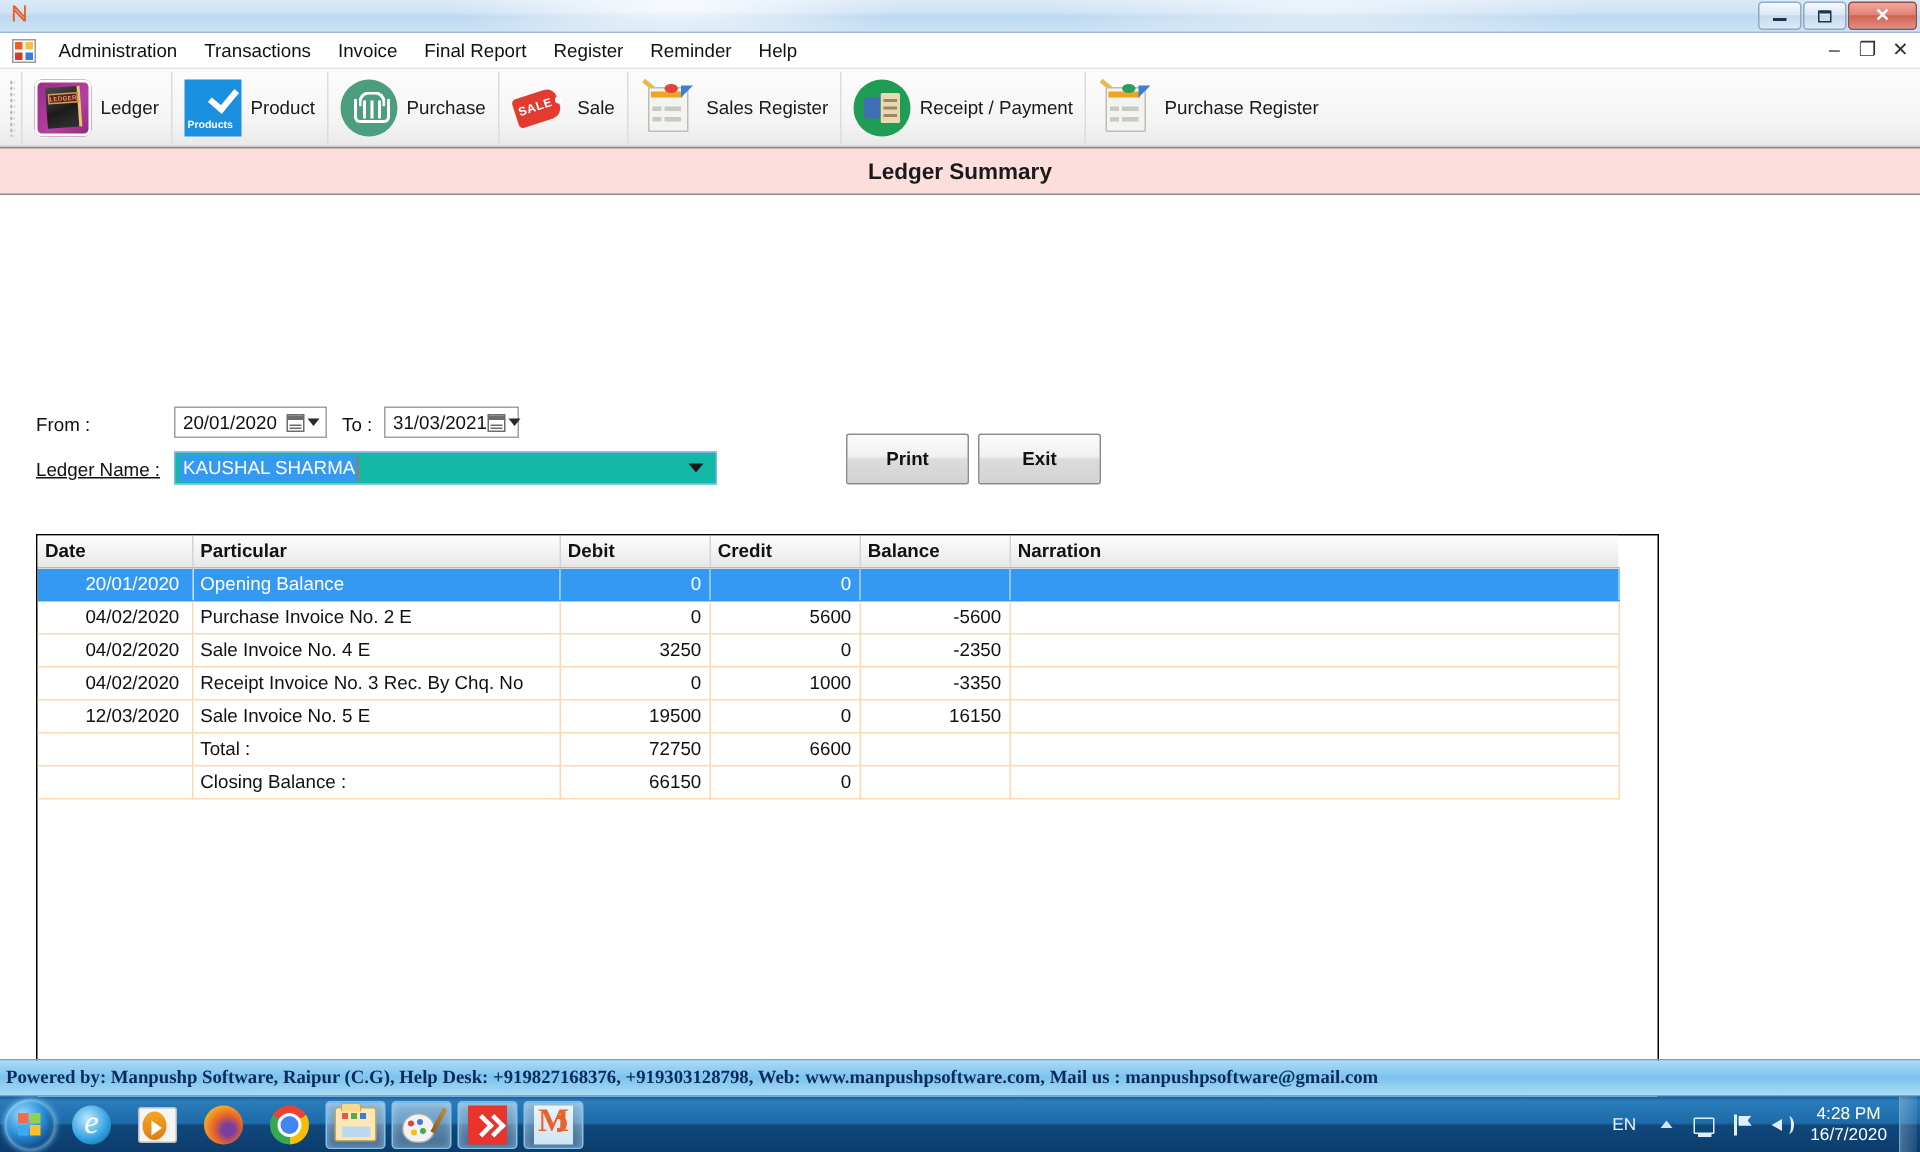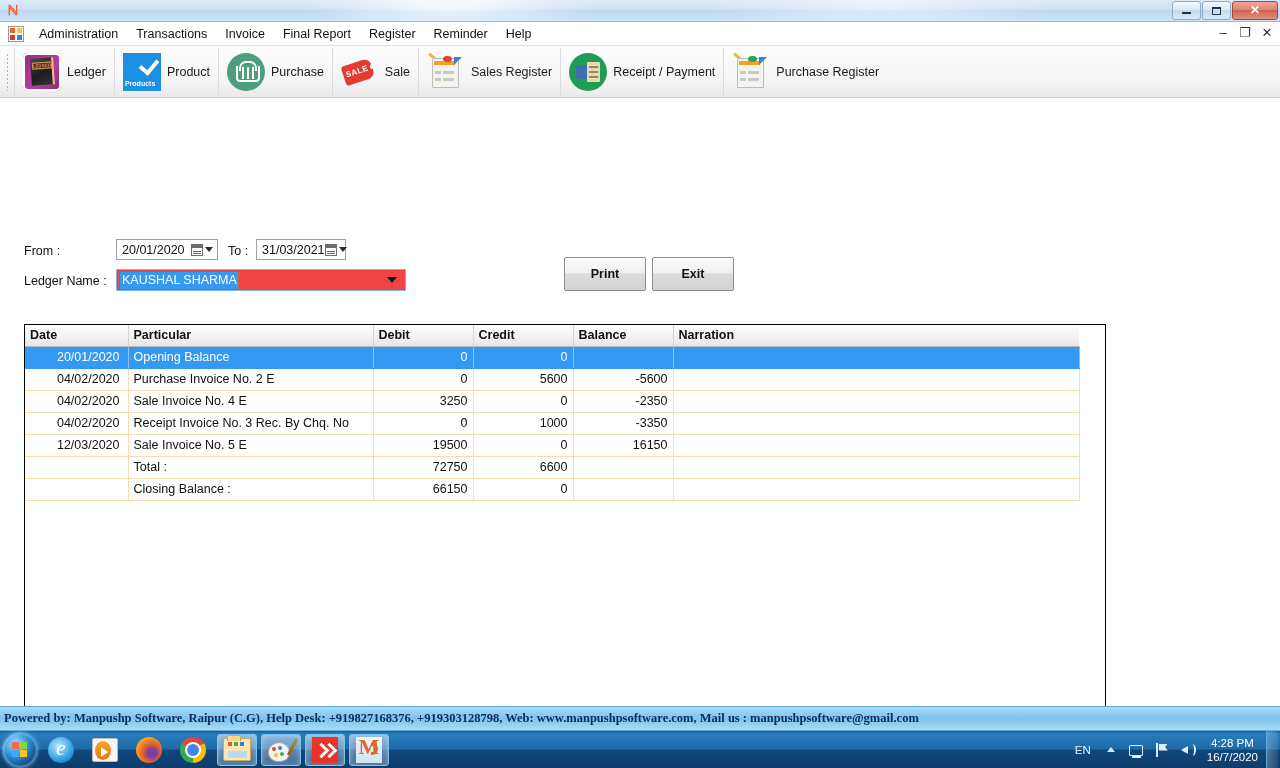--- a/index.html
+++ b/index.html
@@ -171,41 +171,41 @@
     border-top: 1px solid #8a8a8a; border-bottom: 1px solid #8a8a8a;
     display: flex; align-items: center; justify-content: center;
   }
   #banner-title { font-size: 15px; font-weight: bold; color: #1a1a1a; }
 
   
   #client { flex: 1; background: #fff; position: relative; }
   .lbl { position: absolute; font-size: 12.5px; color: #111; }
   #lbl-from { left: 24px; top: 146px; }
   #lbl-to   { left: 228px; top: 146px; }
-  #lbl-ledger { left: 24px; top: 176px; }
+  #lbl-ledger { left: 24px; top: 176px; text-decoration: underline; }
 
   .datebox {
     position: absolute; height: 21px; border: 1px solid #a0a0a0; background: #fff;
     display: flex; align-items: center; padding: 0 2px 0 5px;
   }
   #date-from { left: 116px; top: 141px; width: 102px; }
   #date-to   { left: 256px; top: 141px; width: 90px; }
   .datebox .dval { font-size: 12.5px; color: #111; flex: 1; white-space: nowrap; }
   .cal-glyph { width: 12px; height: 12px; border: 1px solid #6c6c6c; background: #fff;
     position: relative; margin-right: 2px; flex: none; }
   .cal-glyph::before { content:""; position:absolute; left:0; top:0; right:0; height:3px; background:#6c6c6c; }
   .cal-glyph::after { content:""; position:absolute; left:1px; top:5px; width:8px; height:5px;
     background-image: linear-gradient(#6c6c6c 0 0), linear-gradient(#6c6c6c 0 0);
     background-size: 8px 1px; background-position: 0 1px, 0 3px; background-repeat: no-repeat; }
   .caret-dn { width:0; height:0; border-left:4px solid transparent; border-right:4px solid transparent;
     border-top:5px solid #2a2a2a; flex: none; margin-right: 2px; }
 
   #combo-ledger {
-    position: absolute; left: 116px; top: 171px; width: 290px; height: 22px;
-    border: 1px solid #7eb4ea; background: #ef4444; display: flex; align-items: center;
+    position: absolute; left: 116px; top: 171px; width: 362px; height: 22px;
+    border: 1px solid #7eb4ea; background: #14b8a6; display: flex; align-items: center;
   }
   #combo-value {
     margin-left: 3px; background: #3399f3; color: #fff; font-size: 12.5px;
     padding: 1px 1px 1px 2px; line-height: 15px; border-right: 1px solid #c86b30;
   }
   #combo-arrow {
     margin-left: auto; margin-right: 8px;
     width:0; height:0; border-left:5px solid transparent; border-right:5px solid transparent;
     border-top:6px solid #1a1a1a;
   }
@@ -445,20 +445,23 @@
         <i class="l1"></i>
           <i class="l2"></i>
           <i class="l3"></i>
           <i class="l4"></i>
           <i class="fold"></i>
       </span>
       <span class="tb-label">Purchase Register</span>
     </div>
   </div>
 
+  <div id="banner">
+    <div id="banner-title">Ledger Summary</div>
+  </div>
 
   <div id="client">
 
     <div class="lbl" id="lbl-from">From :</div>
     <div class="lbl" id="lbl-to">To :</div>
     <div class="lbl" id="lbl-ledger">Ledger Name :</div>
 
     <div class="datebox" id="date-from">
       <span class="dval">20/01/2020</span>
       <span class="cal-glyph"></span>

